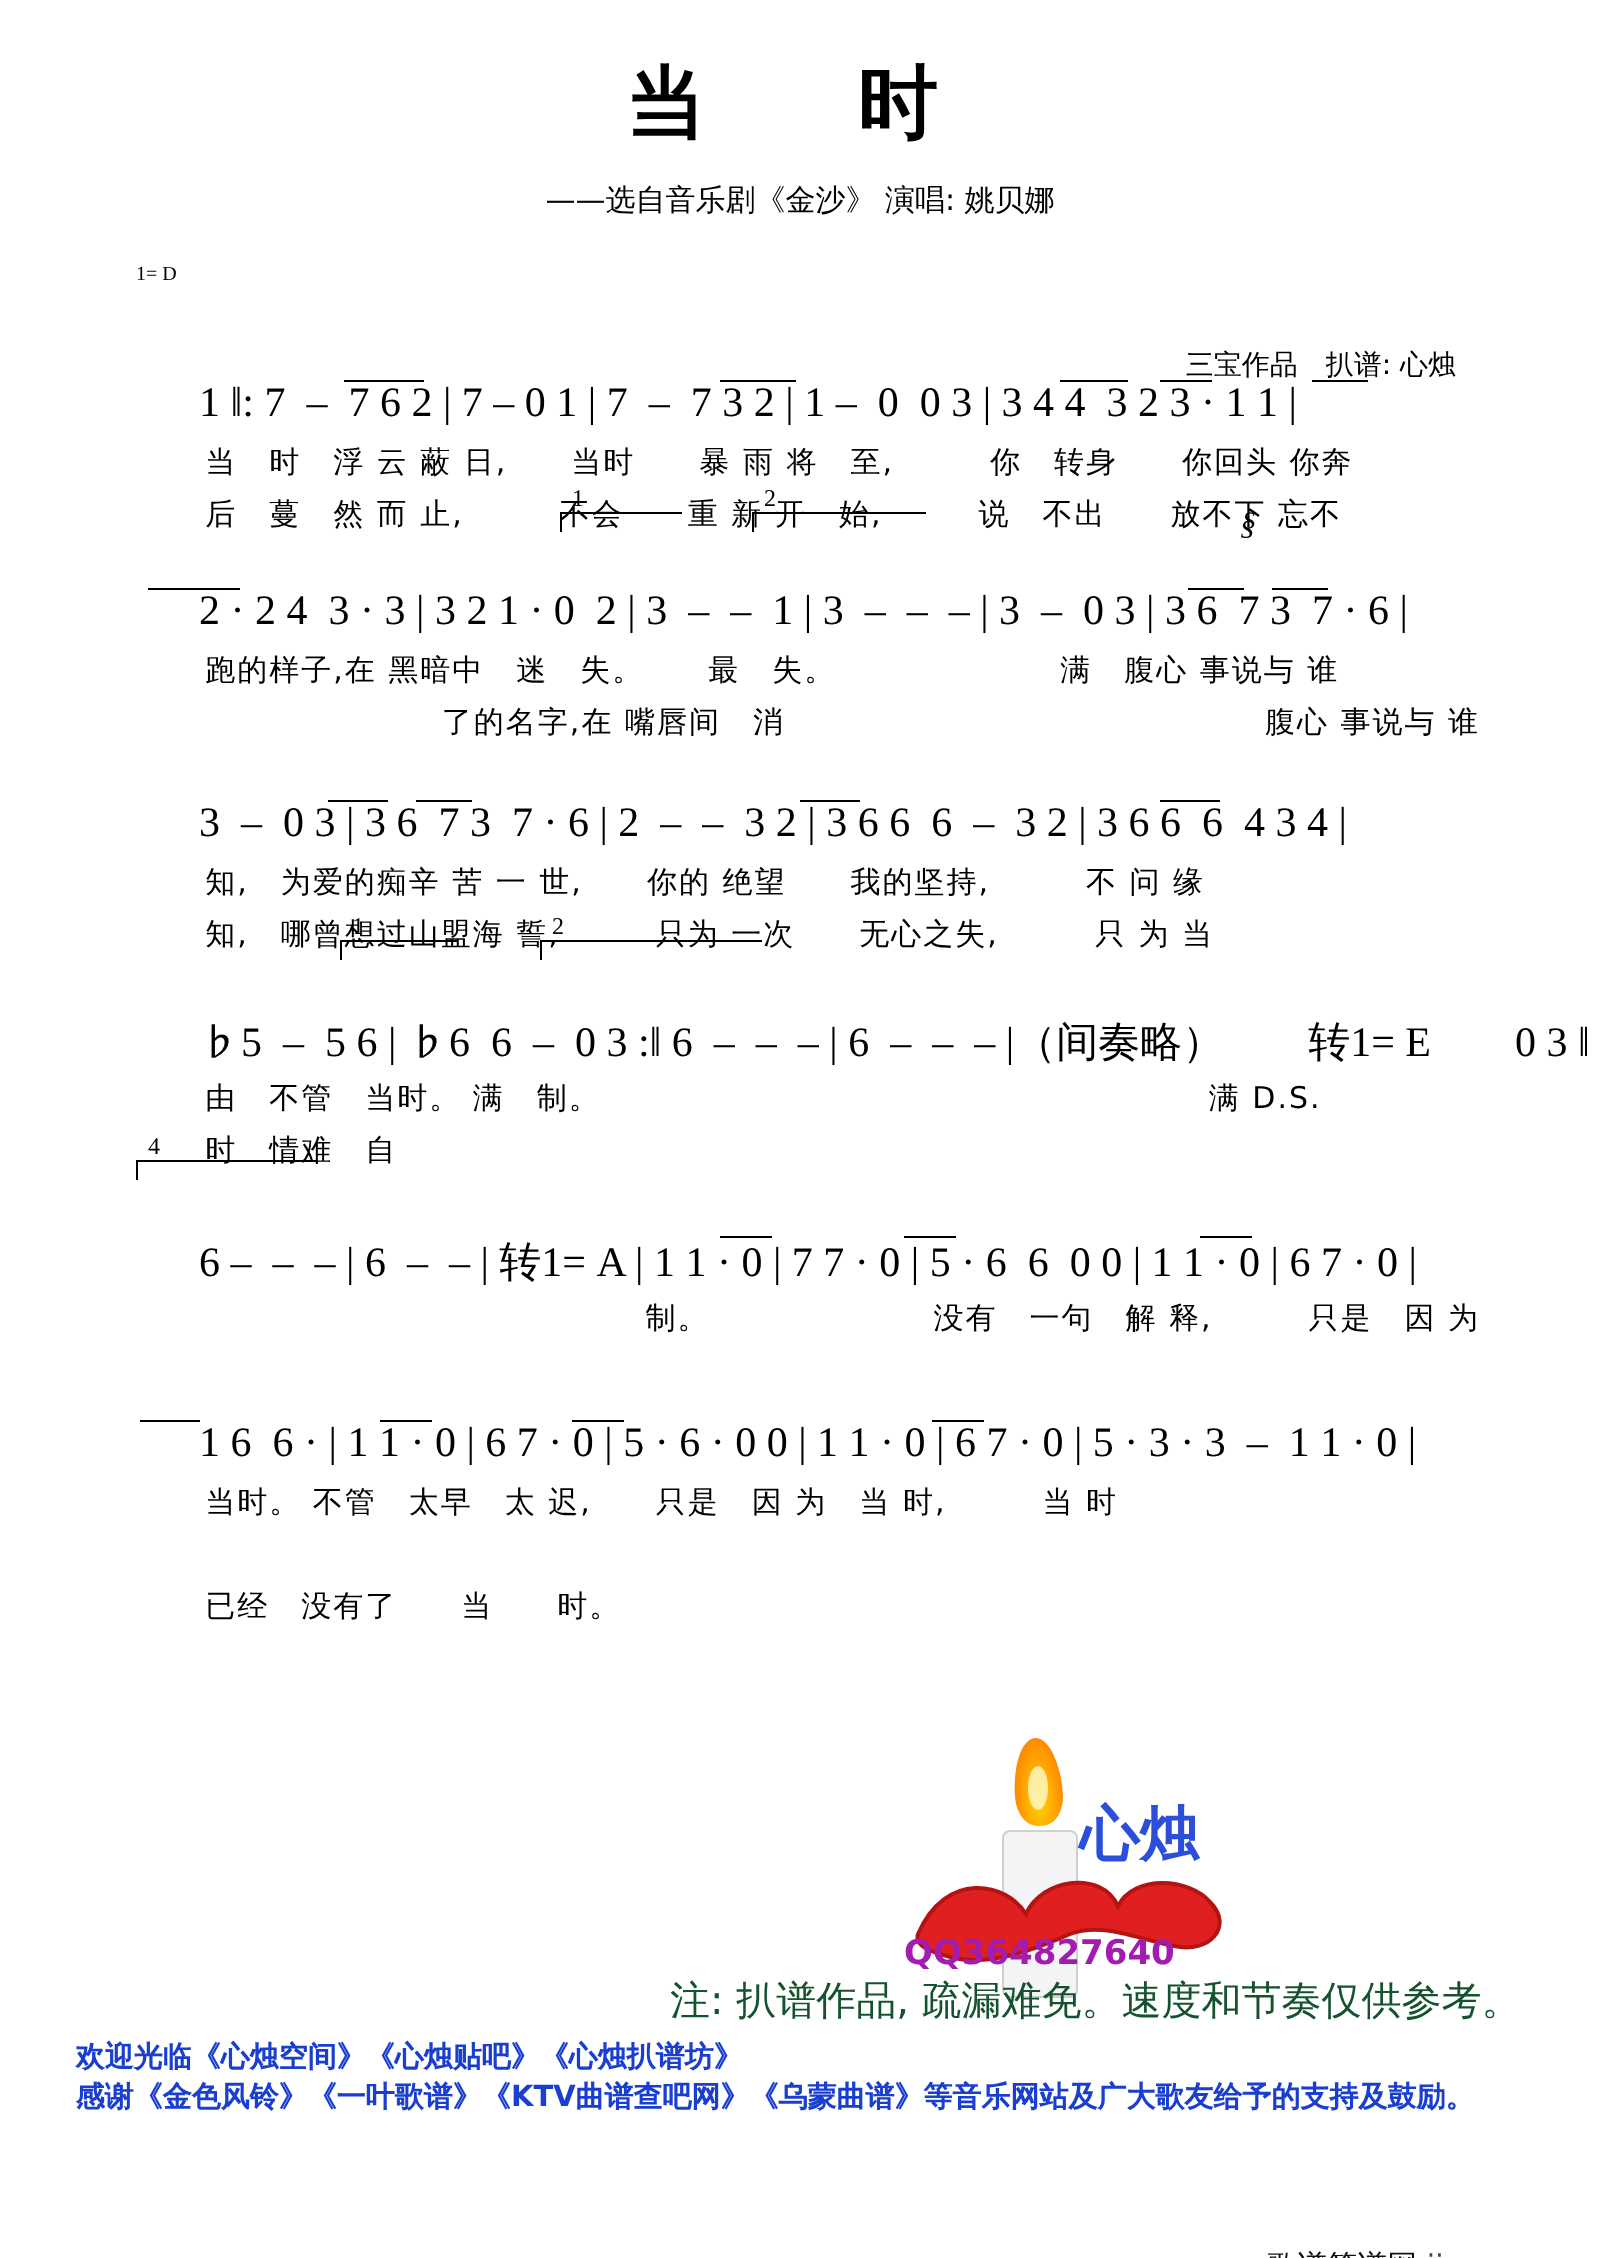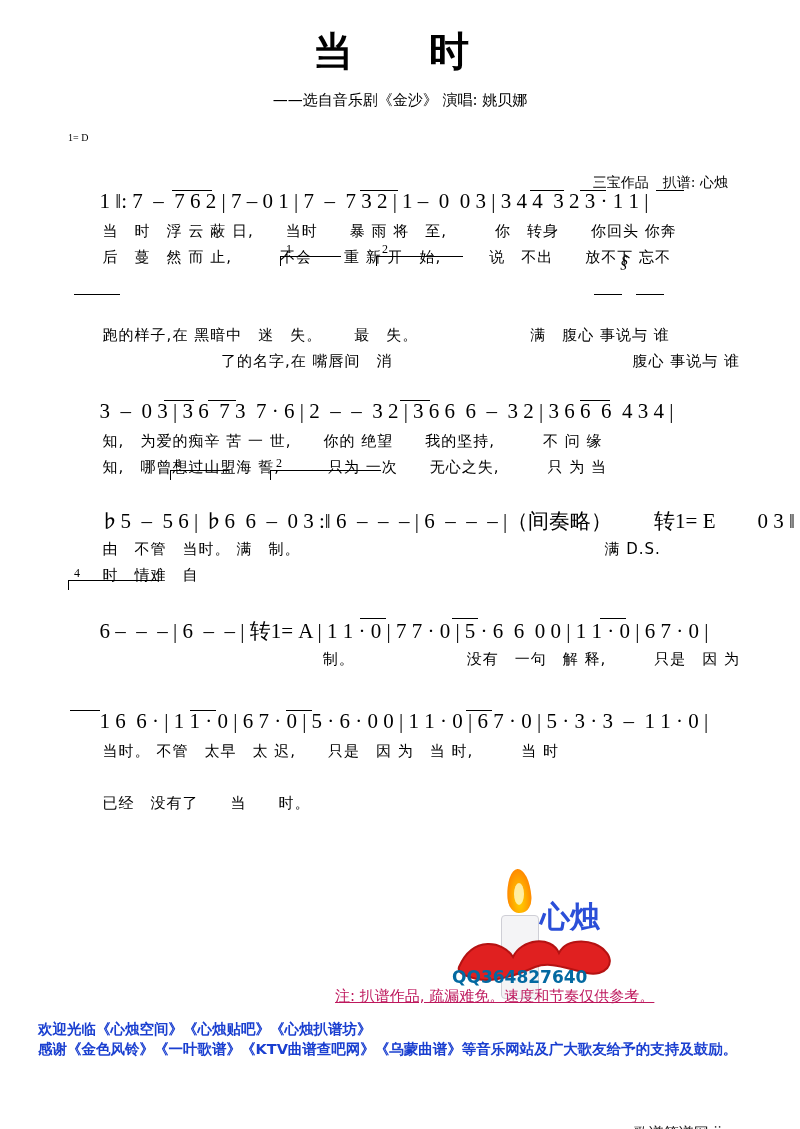--- a/index.html
+++ b/index.html
@@ -64,28 +64,27 @@
 
   
   .underline1{position:absolute;border-bottom:1.3px solid #000;height:0;}
   .bracket{position:absolute;border-top:1.3px solid #000;border-left:1.3px solid #000;height:9px;}
   .brklabel{position:absolute;font-size:12px;font-family:"Liberation Serif",serif;}
 
   
   .note-line{
     position:absolute;
     left:335px;top:963px;
-    font-size:15px;
-    font-family:"DejaVu Sans", sans-serif;
-    color:#be185d;
-    text-decoration:underline;
+    font-size:20px;
+    font-family:"DejaVu Sans", sans-serif;
+    color:#14532d;
   }
   .qq{
     position:absolute;left:452px;top:943px;
-    font-size:17px;font-weight:bold;color:#0369a1;
+    font-size:17px;font-weight:bold;color:#a21caf;
     font-family:"DejaVu Sans", sans-serif;
   }
   .xz{
     position:absolute;left:540px;top:873px;
     font-size:30px;font-weight:bold;color:#2b4fd8;
     font-family:"DejaVu Sans", sans-serif;
   }
   .thanks{
     position:absolute;left:38px;top:995px;
     font-size:14.5px;font-weight:bold;color:#1a3fd0;
@@ -134,20 +133,21 @@
     <div class="lyricline" style="padding-left:8px;">
       <span>当　时　浮 云 蔽 日,　　当时　　暴 雨 将　至,　　　你　转身　　你回头 你奔</span>
     </div>
     <div class="lyricline" style="padding-left:8px;">
       <span>后　蔓　然 而 止,　　　不会　　重 新 开　始,　　　说　不出　　放不下 忘不</span>
     </div>
   </div>
 
   <div class="system" style="margin-top:12px;">
     <div class="staffline" style="padding-left:8px;">
+      <span>2 · 2 4  3 · 3 | 3 2 1 · 0  2 | 3  –  –  1 | 3  –  –  – | 3  –  0 3 | 3 6  7 3  7 · 6 |</span>
       <span class="bracket" style="left:220px;top:-12px;width:60px;"></span>
       <span class="brklabel" style="left:226px;top:-26px;">1</span>
       <span class="bracket" style="left:316px;top:-12px;width:86px;"></span>
       <span class="brklabel" style="left:322px;top:-26px;">2</span>
       <span class="brklabel ital" style="left:560px;top:-14px;font-size:16px;">§</span>
       <span class="underline1" style="left:14px;top:26px;width:46px;"></span>
       <span class="underline1" style="left:534px;top:26px;width:28px;"></span>
       <span class="underline1" style="left:576px;top:26px;width:28px;"></span>
     </div>
     <div class="lyricline" style="padding-left:8px;">

